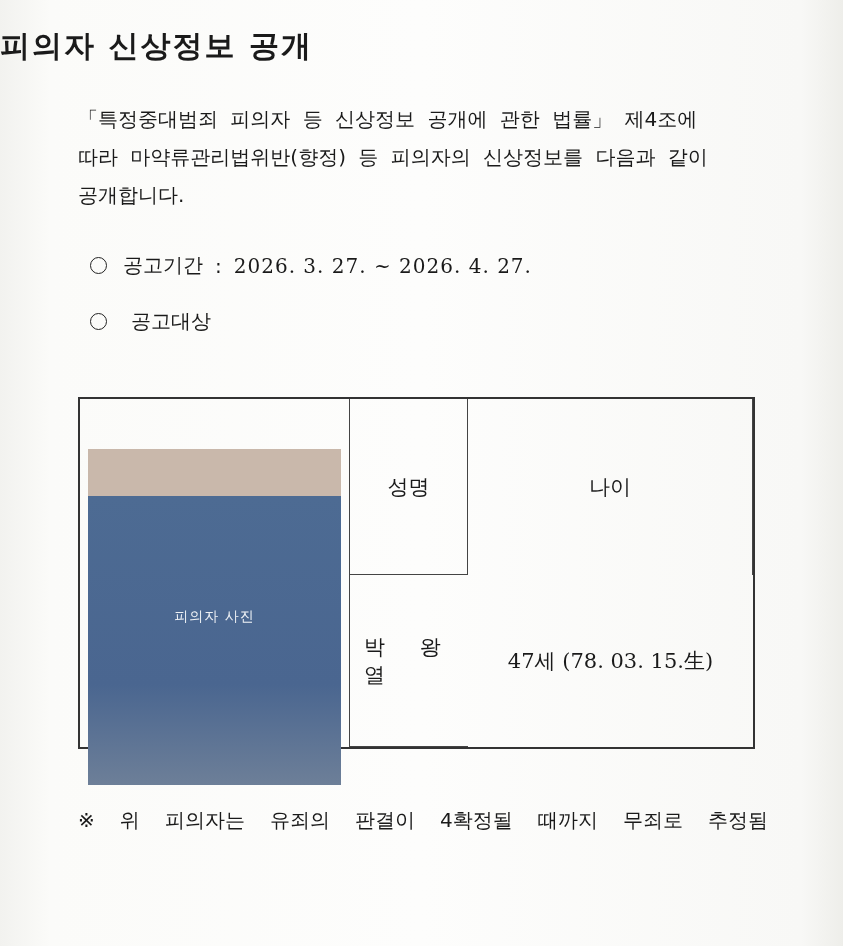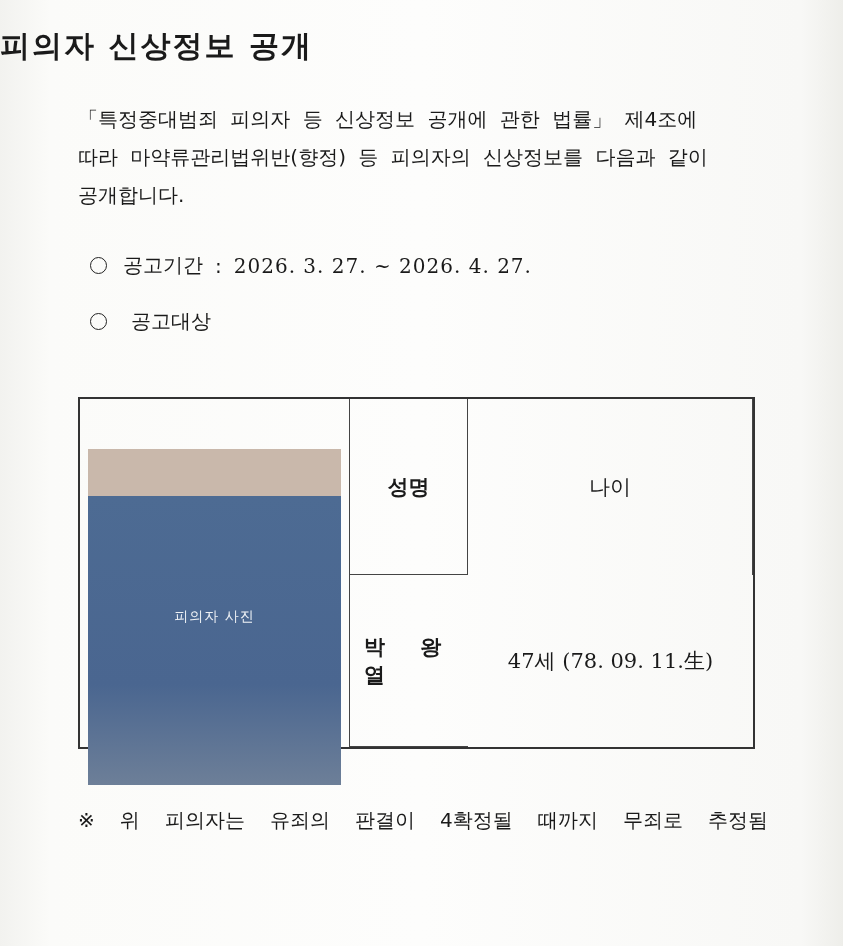--- a/index.html
+++ b/index.html
@@ -49,21 +49,21 @@
       width: 100%; height: 100%;
       background: linear-gradient(180deg, #c9b8ab 0%, #c9b8ab 14%, #4d6b93 14%, #4a6690 70%, #6d7f98 100%);
       display: flex; align-items: center; justify-content: center;
       color: #eef1f5; font-size: 14px; letter-spacing: 1px; margin-top: 44px;
     }
     .cell {
       display: flex; align-items: center; justify-content: center;
       font-size: 21px; box-sizing: border-box;
     }
     .label-cell { border-right: 1.5px solid #444; }
-    .row1 { border-bottom: 1.5px solid #444; font-weight: bold; }
+    .row1 { border-bottom: 1.5px solid #444; }
     .name-value { letter-spacing: 14px; padding-left: 14px; }
     .age-value { font-family: "DejaVu Serif", "Liberation Serif", serif; }
     .notice {
       position: absolute; top: 800px; left: 78px; width: 690px;
       font-size: 20px; line-height: 40px;
     }
     .notice .line1 { display: flex; justify-content: space-between; white-space: nowrap; }
     .notice .line2 { padding-left: 44px; }
   </style>
 </head>
@@ -100,21 +100,21 @@
     <div class="cell label-cell row1">
       <span>성명</span>
     </div>
     <div class="cell label-cell">
       <span>나이</span>
     </div>
     <div class="cell row1">
       <span class="name-value">박 왕 열</span>
     </div>
     <div class="cell">
-      <span class="age-value">47세 (78. 09. 11.生)</span>
+      <span class="age-value">47세 (78. 03. 15.生)</span>
     </div>
   </div>
 
   <div class="notice">
     <div class="line1">
       <span>※</span>
       <span>위</span>
       <span>피의자는</span>
       <span>유죄의</span>
       <span>판결이</span>

